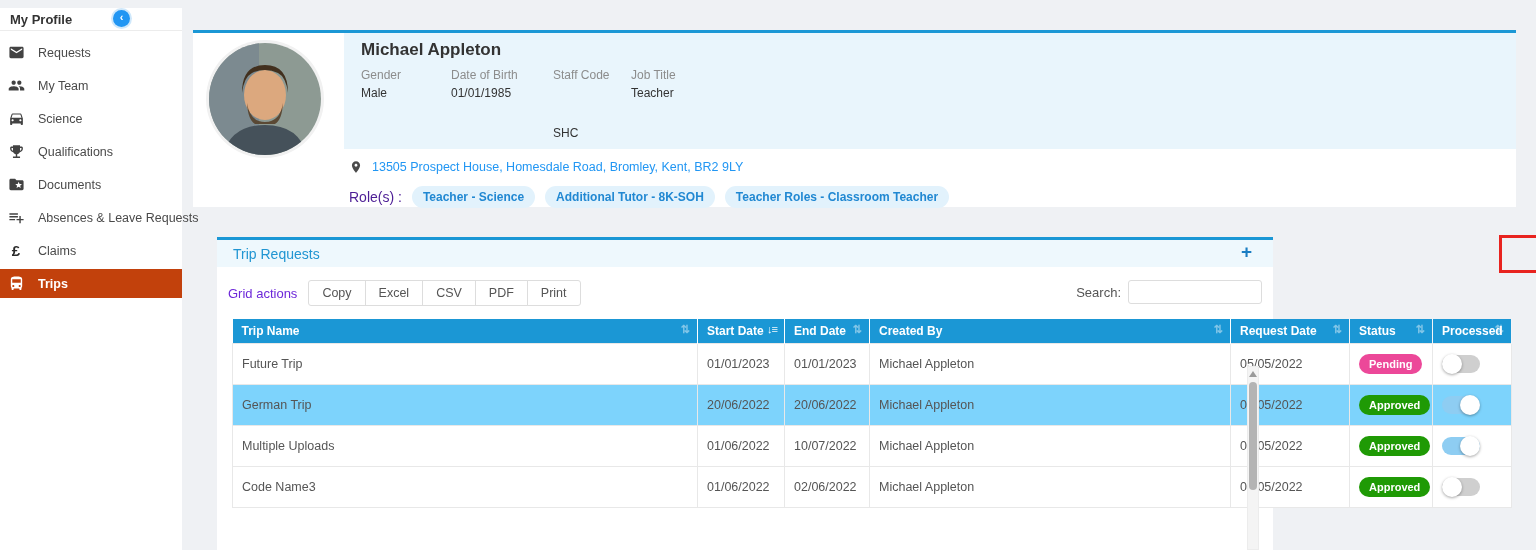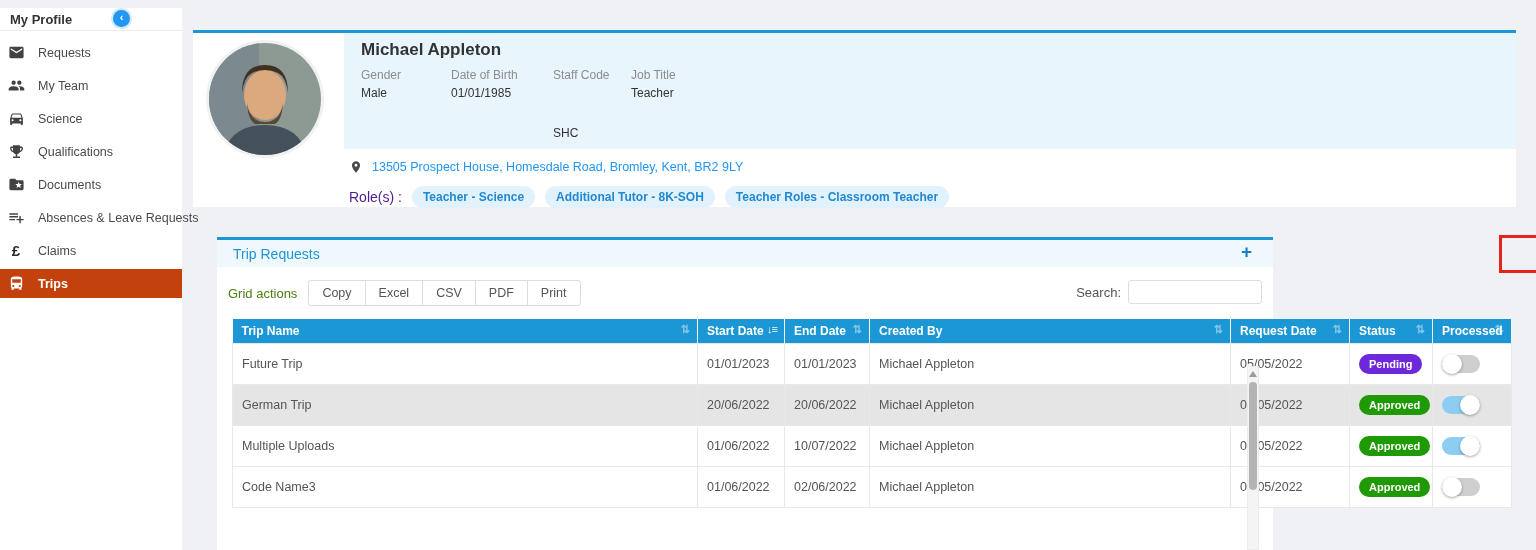--- a/index.html
+++ b/index.html
@@ -52,44 +52,44 @@
   
   .trips-panel { position:absolute; left:193px; top:237px; width:1056px; height:313px;
                  background:#fff; border-top:3px solid #1b97d5;margin-left:24px; }
   .panel-head { height:27px; background:#eef8fd; display:flex; align-items:center;
                 padding-left:16px; font-size:14px; color:#2095d2; position:relative; }
   .add-btn { position:absolute; right:21px; top:1px; color:#1a7dc2; font-size:19px; font-weight:bold; cursor:pointer; }
   .annotation-rect { position:absolute; left:1282px; top:-5px; width:54px; height:38px;
                      border:3px solid #e8231f; z-index:6; pointer-events:none; }
 
   .toolbar { position:relative; margin-top:12px; padding-left:11px; display:flex; align-items:center; height:28px; }
-  .grid-actions-label { font-size:13px; color:#4d7c0f; margin-right:12px; }
+  .grid-actions-label { font-size:13px; color:#6d28d9; margin-right:12px; }
   .btn-group { display:flex; }
   .gbtn { background:#fff; border:1px solid #ddd; color:#555; font-size:12.5px;
           padding:5px 13px; margin-left:-1px; cursor:pointer; font-family:"Liberation Sans", sans-serif; }
   .gbtn:first-child { border-radius:3px 0 0 3px; }
   .gbtn:last-child { border-radius:0 3px 3px 0; }
   .search-wrap { position:absolute; right:11px; top:1px; display:flex; align-items:center; gap:7px; }
   .search-label { font-size:13px; color:#555; }
   .search-input { width:134px; height:24px; border:1px solid #ddd; border-radius:3px; outline:none; padding:0 6px;
                   font-family:"Liberation Sans", sans-serif; }
 
   table.grid { margin:12px 0 0 15px; width:1279px; border-collapse:collapse; table-layout:fixed; }
   .grid thead th { background:#1b97d5; color:#fff; font-weight:bold; font-size:12px; text-align:left;
                    padding:5px 9px; height:23px; position:relative;
                    border-right:1px solid rgba(255,255,255,.25); cursor:pointer; white-space:nowrap; }
   .sort-icon { position:absolute; right:7px; top:4px; font-size:11px; color:#fff; opacity:.45; }
   .sort-icon.active { opacity:.95; font-size:11px; letter-spacing:-1px; }
   .grid tbody td { border:1px solid #e8e8e8; padding:0 9px; height:41px; color:#555; font-size:12.5px;
                    background:#fff; overflow:hidden; white-space:nowrap; }
-  .grid tbody tr.stripe td { background:#e5e5e5; }
+  .grid tbody tr.stripe td { background:#7dd3fc; }
 
   .pill { display:inline-block; color:#fff; font-weight:bold; font-size:11px;
           padding:4px 10px; border-radius:12px; }
-  .pill--pending { background:#6d28d9; }
+  .pill--pending { background:#ec4899; }
   .pill--approved { background:#1f9a05; }
 
   .toggle { width:38px; height:18px; border-radius:9px; background:#cfcfcf; position:relative; cursor:pointer; }
   .toggle .knob { position:absolute; left:0px; top:-1px; width:20px; height:20px; background:#fff;
                   border-radius:50%; box-shadow:0 1px 3px rgba(0,0,0,.35); }
   .toggle.on { background:#8ecdf2; }
   .toggle.on .knob { left:auto; right:0px; }
 
   .vscroll { position:absolute; right:14px; top:126px; bottom:0; width:12px; background:#f4f4f4;
              border:1px solid #ececec; }

